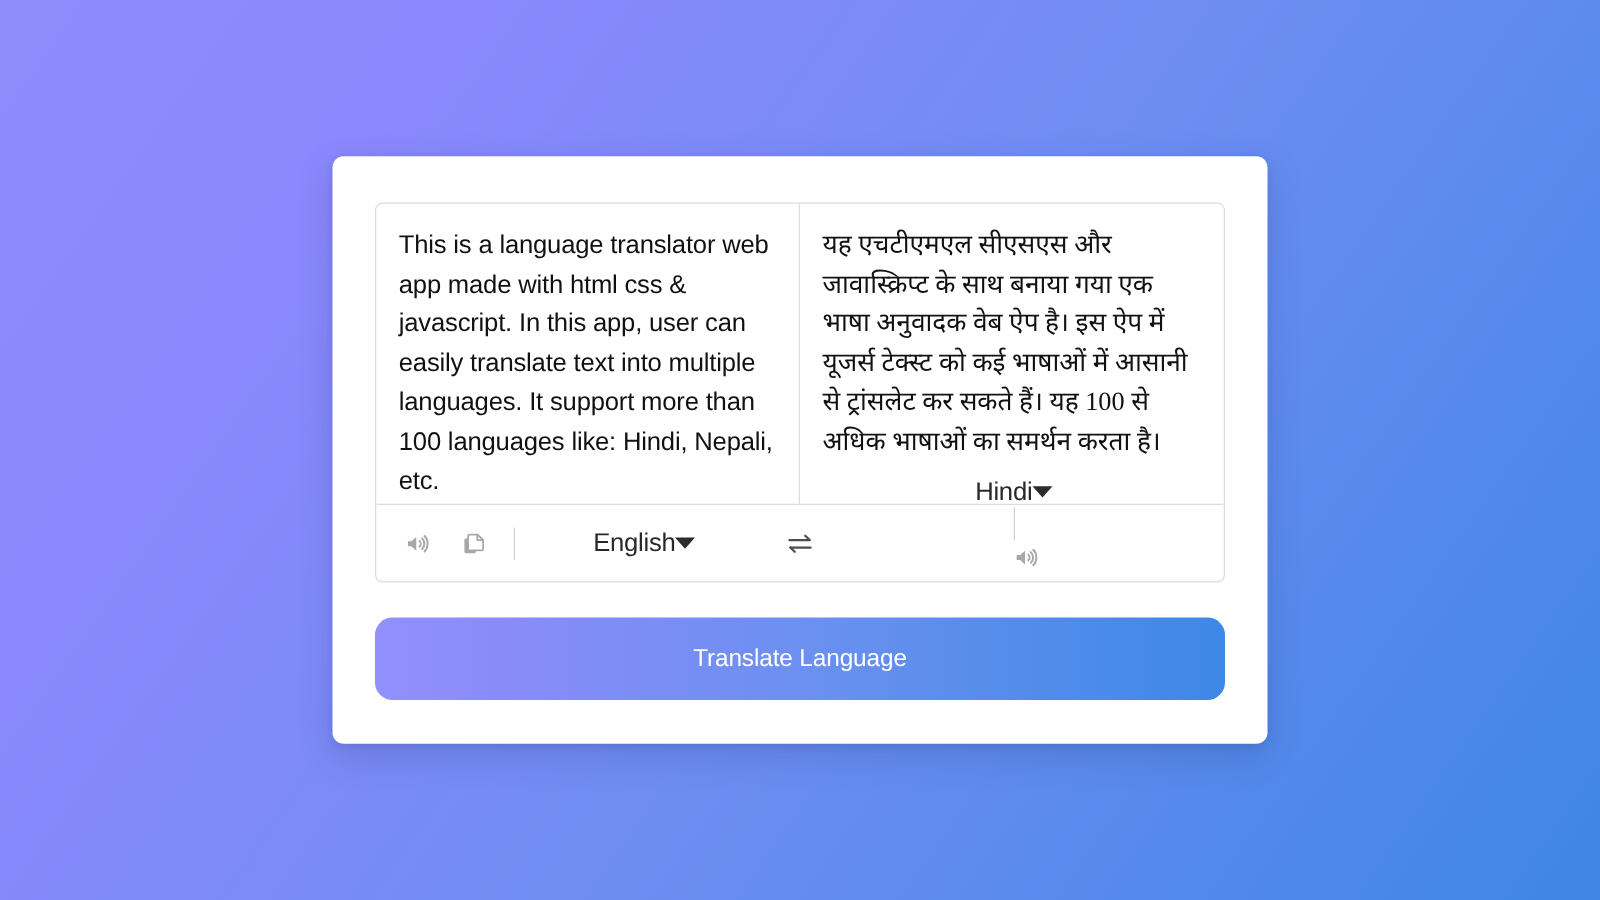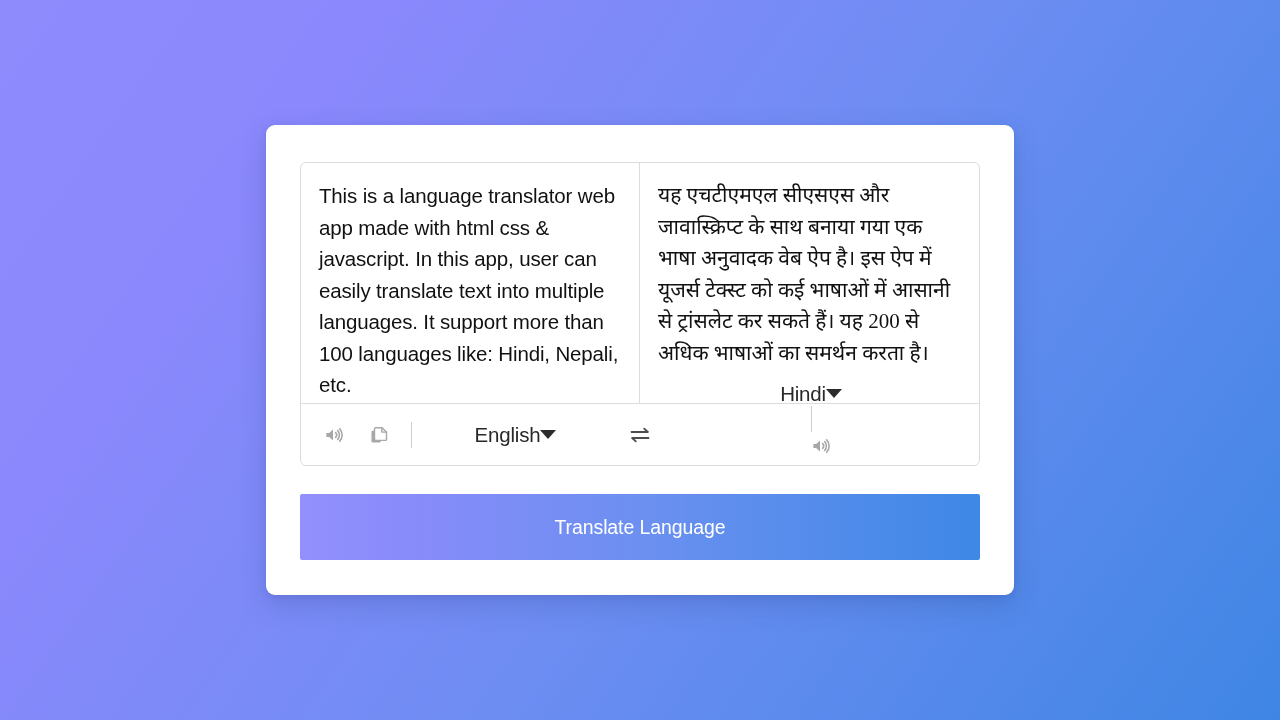--- a/index.html
+++ b/index.html
@@ -148,39 +148,39 @@
     flex: none;
   }
 
   
   .translate-btn {
     width: 100%;
     height: 66px;
     margin-top: 28px;
     border: none;
     outline: none;
-    border-radius: 2px;
+    border-radius: 14px;
     color: #ffffff;
     font-family: "Liberation Sans", "DejaVu Sans", sans-serif;
     font-size: 19.5px;
     letter-spacing: -0.1px;
     cursor: pointer;
     background: linear-gradient(to right, #9290fd 0%, #8a8bfb 14%, #6a90f0 52%, #3e88e6 100%);
   }
 </style>
 </head>
 <body>
 
 <div class="card">
 
   <div class="wrapper">
 
     <div class="text-input">
       <div class="text-area from-text" contenteditable="true" spellcheck="false" title="Enter text" style="">This is a language translator web app made with html css &amp; javascript. In this app, user can easily translate text into multiple languages. It support more than 100 languages like: Hindi, Nepali, etc.</div>
-      <div class="text-area to-text" contenteditable="true" spellcheck="false" title="Translation" style="">यह एचटीएमएल सीएसएस और जावास्क्रिप्ट के साथ बनाया गया एक भाषा अनुवादक वेब ऐप है। इस ऐप में यूजर्स टेक्स्ट को कई भाषाओं में आसानी से ट्रांसलेट कर सकते हैं। यह 200 से अधिक भाषाओं का समर्थन करता है।</div>
+      <div class="text-area to-text" contenteditable="true" spellcheck="false" title="Translation" style="">यह एचटीएमएल सीएसएस और जावास्क्रिप्ट के साथ बनाया गया एक भाषा अनुवादक वेब ऐप है। इस ऐप में यूजर्स टेक्स्ट को कई भाषाओं में आसानी से ट्रांसलेट कर सकते हैं। यह 100 से अधिक भाषाओं का समर्थन करता है।</div>
     </div>
 
     <div class="controls">
 
       <div class="control-side left">
 
         <div class="ico gap-right">
           <svg width="20" height="20" viewBox="0 0 24 24" fill="none" stroke="currentColor" stroke-width="1.9" stroke-linecap="round" stroke-linejoin="round">
             <path d="M4 9.5v5h3.3L12 18.6V5.4L7.3 9.5H4z" fill="currentColor" stroke="none"></path>
             <path d="M15.2 9.2a4 4 0 0 1 0 5.6"></path>

